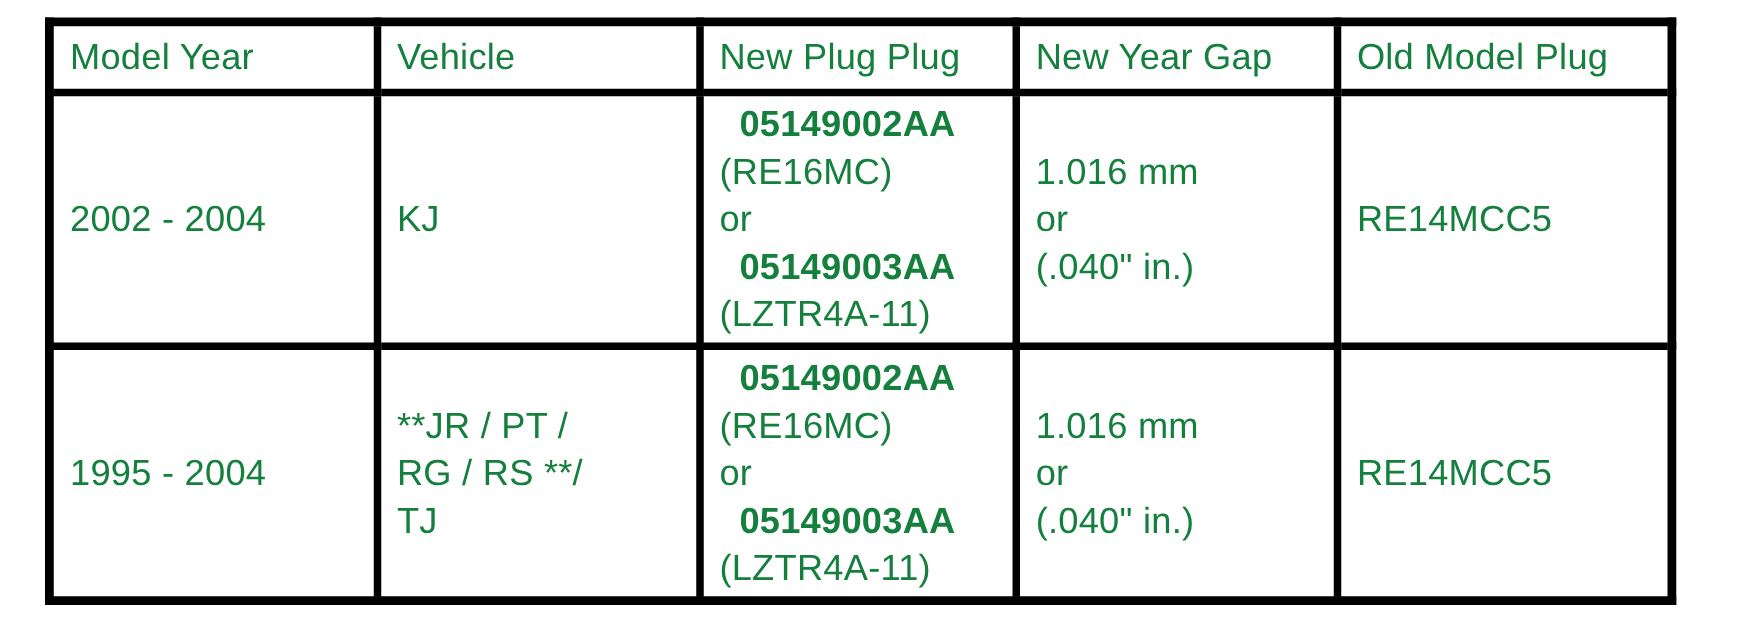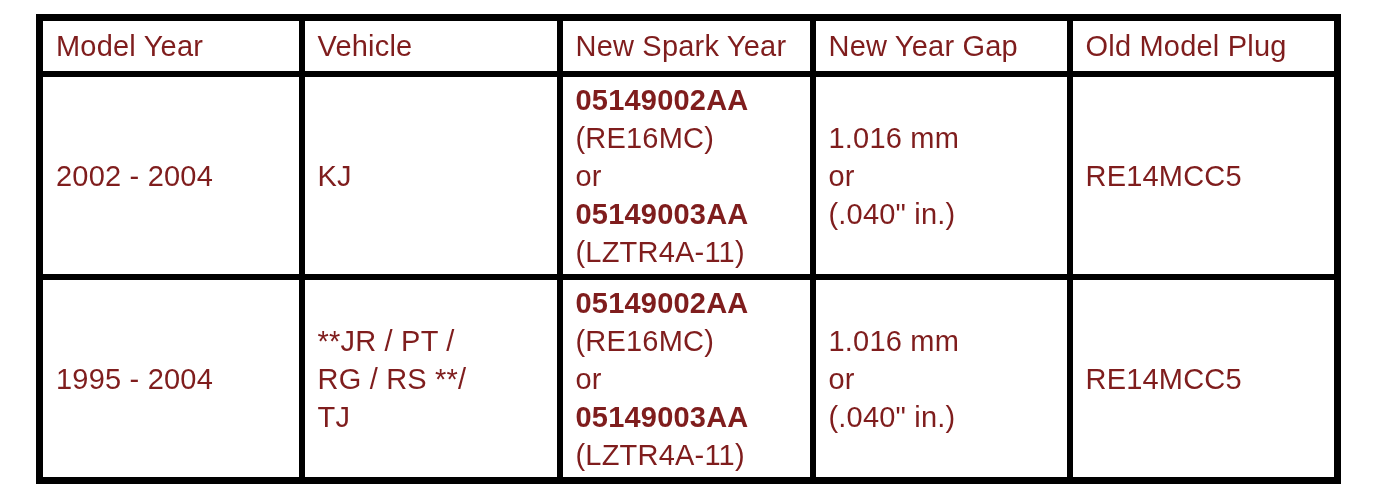--- a/index.html
+++ b/index.html
@@ -35,52 +35,52 @@
 
   table.spec-table th,
   table.spec-table td {
     border: 6px solid #000000;
     background: #ffffff;
     vertical-align: middle;
     text-align: left;
     padding: 2px 8px 2px 13px;
     font-size: 29px;
     line-height: 38px;
-    color: #7f1d1d;
+    color: #15803d;
     font-weight: normal;
     letter-spacing: 0.2px;
     overflow: hidden;
     white-space: nowrap;
   }
   table.spec-table thead th {
     height: 46px;
   }
   table.spec-table tbody td {
     height: 193px;
   }
-  .bold { font-weight: bold; }
+  .bold { font-weight: bold; margin-left: 16px; }
   .cell-line { display: block; }
 </style>
 </head>
 <body>
 
 <div class="page">
   <table class="spec-table">
     <colgroup>
       <col class="c1">
         <col class="c2">
         <col class="c3">
         <col class="c4">
         <col class="c5">
     </colgroup>
     <thead>
       <tr>
         <th>Model Year</th>
         <th>Vehicle</th>
-        <th>New Spark Year</th>
+        <th>New Plug Plug</th>
         <th>New Year Gap</th>
         <th>Old Model Plug</th>
       </tr>
     </thead>
     <tbody>
       <tr>
         <td>2002 - 2004</td>
         <td>
           <span class="cell-line">KJ</span>
         </td>

